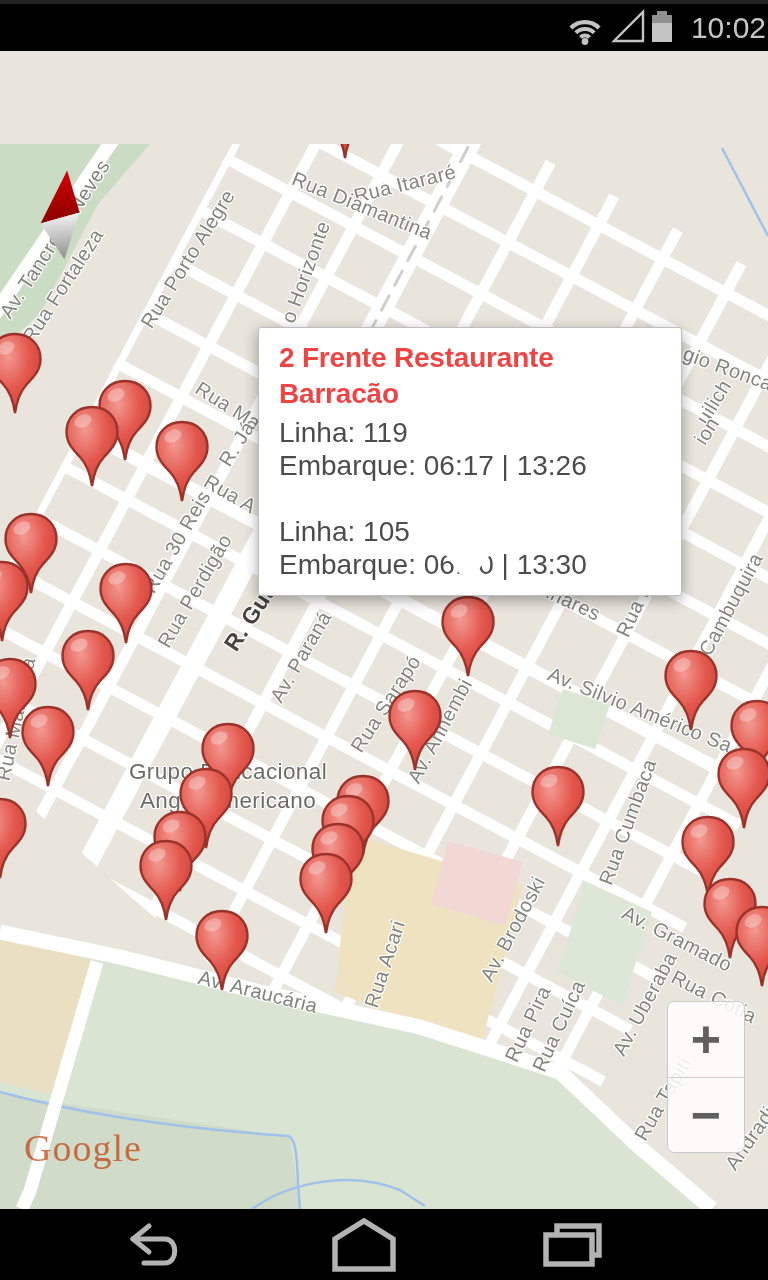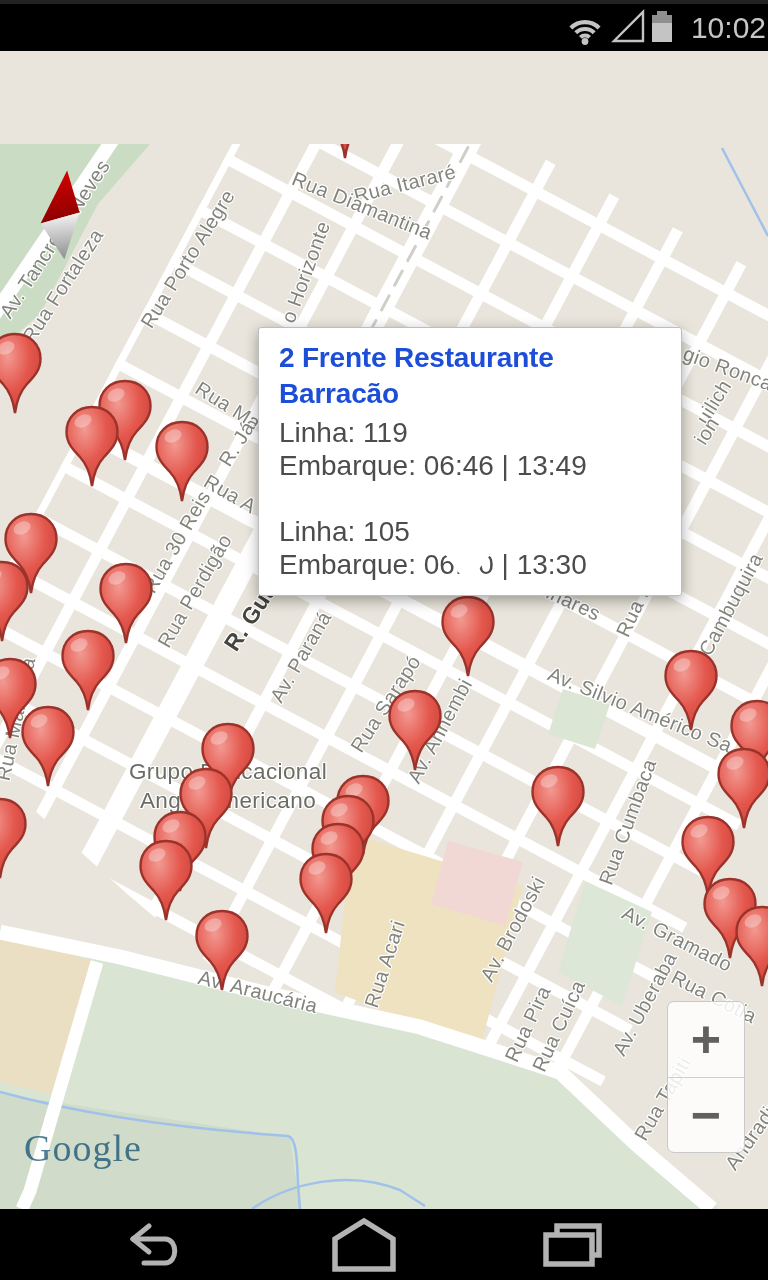--- a/index.html
+++ b/index.html
@@ -22,34 +22,34 @@
   .map-label{position:absolute;z-index:2;font-size:20px;color:#84847e;letter-spacing:.4px;white-space:nowrap;
     text-shadow:1px 1px 0 #fff,-1px -1px 0 #fff,1px -1px 0 #fff,-1px 1px 0 #fff,0 1px 0 #fff,0 -1px 0 #fff,1px 0 0 #fff,-1px 0 0 #fff;}
   .map-label.major{font-size:23px;color:#45453f;font-weight:bold;}
   .map-label.poi{font-size:22.5px;color:#6c6c66;}
   .pin{position:absolute;z-index:3;width:56px;height:84px;}
   .pin svg{display:block;}
 
   
   .infowindow{position:absolute;left:258px;top:183px;z-index:5;filter:drop-shadow(0 4px 7px rgba(0,0,0,.35));}
   .iw-box{width:424px;box-sizing:border-box;background:#fff;border:1px solid #bdbdbd;border-radius:3px;padding:12px 20px 14px 20px;}
-  .iw-title{font-size:28px;font-weight:bold;color:#1d4ed8;line-height:36px;margin-bottom:4px;letter-spacing:-.2px;}
+  .iw-title{font-size:28px;font-weight:bold;color:#ef4444;line-height:36px;margin-bottom:4px;letter-spacing:-.2px;}
   .iw-line{font-size:28px;color:#4c4c4c;line-height:33px;min-height:33px;}
   .iw-tail{position:absolute;left:187px;top:227px;width:46px;height:30px;background:#fff;clip-path:polygon(0 0,100% 0,48% 100%);}
 
   
   .compass{position:absolute;left:36px;top:25px;z-index:6;}
 
   
   .zoom-control{position:absolute;left:667px;top:857px;width:78px;height:152px;background:rgba(255,255,255,.85);border:1px solid #c9c9c9;border-radius:7px;z-index:6;display:flex;flex-direction:column;box-sizing:border-box;}
   .zoom-btn{flex:1;display:flex;align-items:center;justify-content:center;font-size:52px;font-weight:bold;color:#606060;line-height:1;}
   .zoom-btn.top{border-bottom:1px solid #cfcfcf;}
 
   
-  .gmap-logo{position:absolute;left:24px;top:982px;z-index:4;font-family:"Liberation Serif",serif;font-size:38px;color:#0c4a6e;opacity:.72;letter-spacing:1px;text-align:right;}
+  .gmap-logo{position:absolute;left:24px;top:982px;z-index:4;font-family:"Liberation Serif",serif;font-size:38px;color:#c2410c;opacity:.72;letter-spacing:1px;text-align:right;}
 
   
   .nav-bar{position:absolute;left:0;top:1205px;width:768px;height:75px;background:#000;z-index:30;}
   .nav-icon{position:absolute;top:0;}
 </style>
 </head>
 <body>
 
 <div class="screen">
 
@@ -183,21 +183,21 @@
       <line x1="722" y1="4" x2="768" y2="92" stroke="#9fc1ea" stroke-width="2.5"></line>
 
       <polyline points="0,788 120,813 260,848 420,883 560,928 636,1000 712,1065" fill="none" stroke="#ffffff" stroke-width="15"></polyline>
       <path d="M97,818 L30,1047 L22,1065" fill="none" stroke="#ffffff" stroke-width="13"></path>
     </svg>
 
     <div class="infowindow">
       <div class="iw-box">
         <div class="iw-title">2 Frente Restaurante Barracão</div>
         <div class="iw-line">Linha: 119</div>
-        <div class="iw-line">Embarque: 06:46 | 13:49</div>
+        <div class="iw-line">Embarque: 06:17 | 13:26</div>
         <div class="iw-line"></div>
         <div class="iw-line">Linha: 105</div>
         <div class="iw-line">Embarque: 06:50 | 13:30</div>
       </div>
       <div class="iw-tail"></div>
     </div>
 
     <div class="compass">
       <svg width="58" height="96" viewBox="0 0 58 96">
         <g transform="rotate(-6 29 48)">

